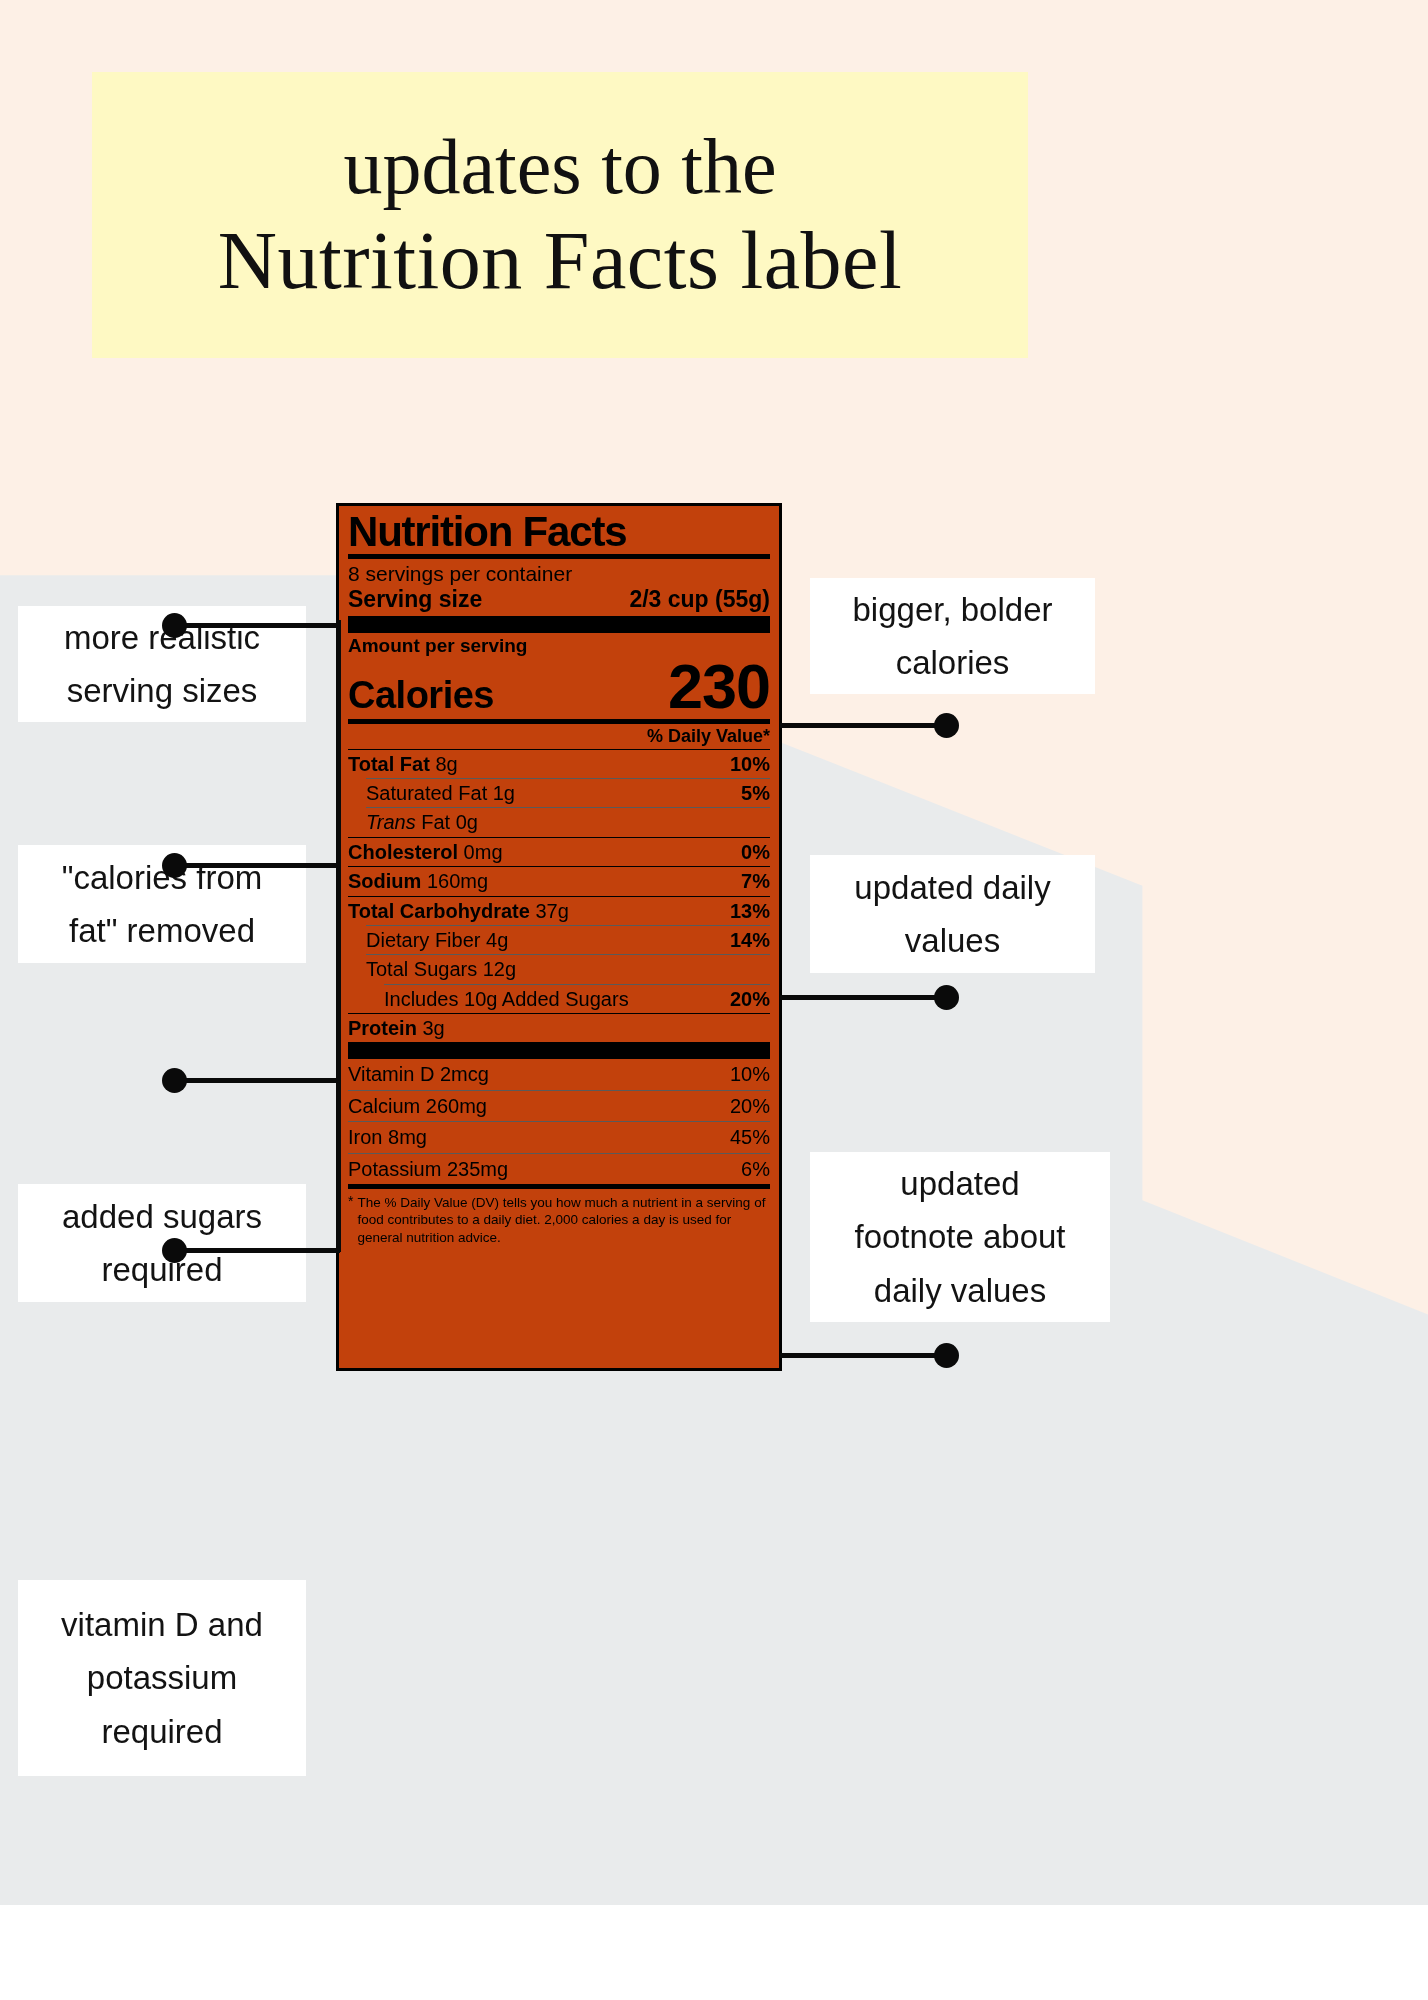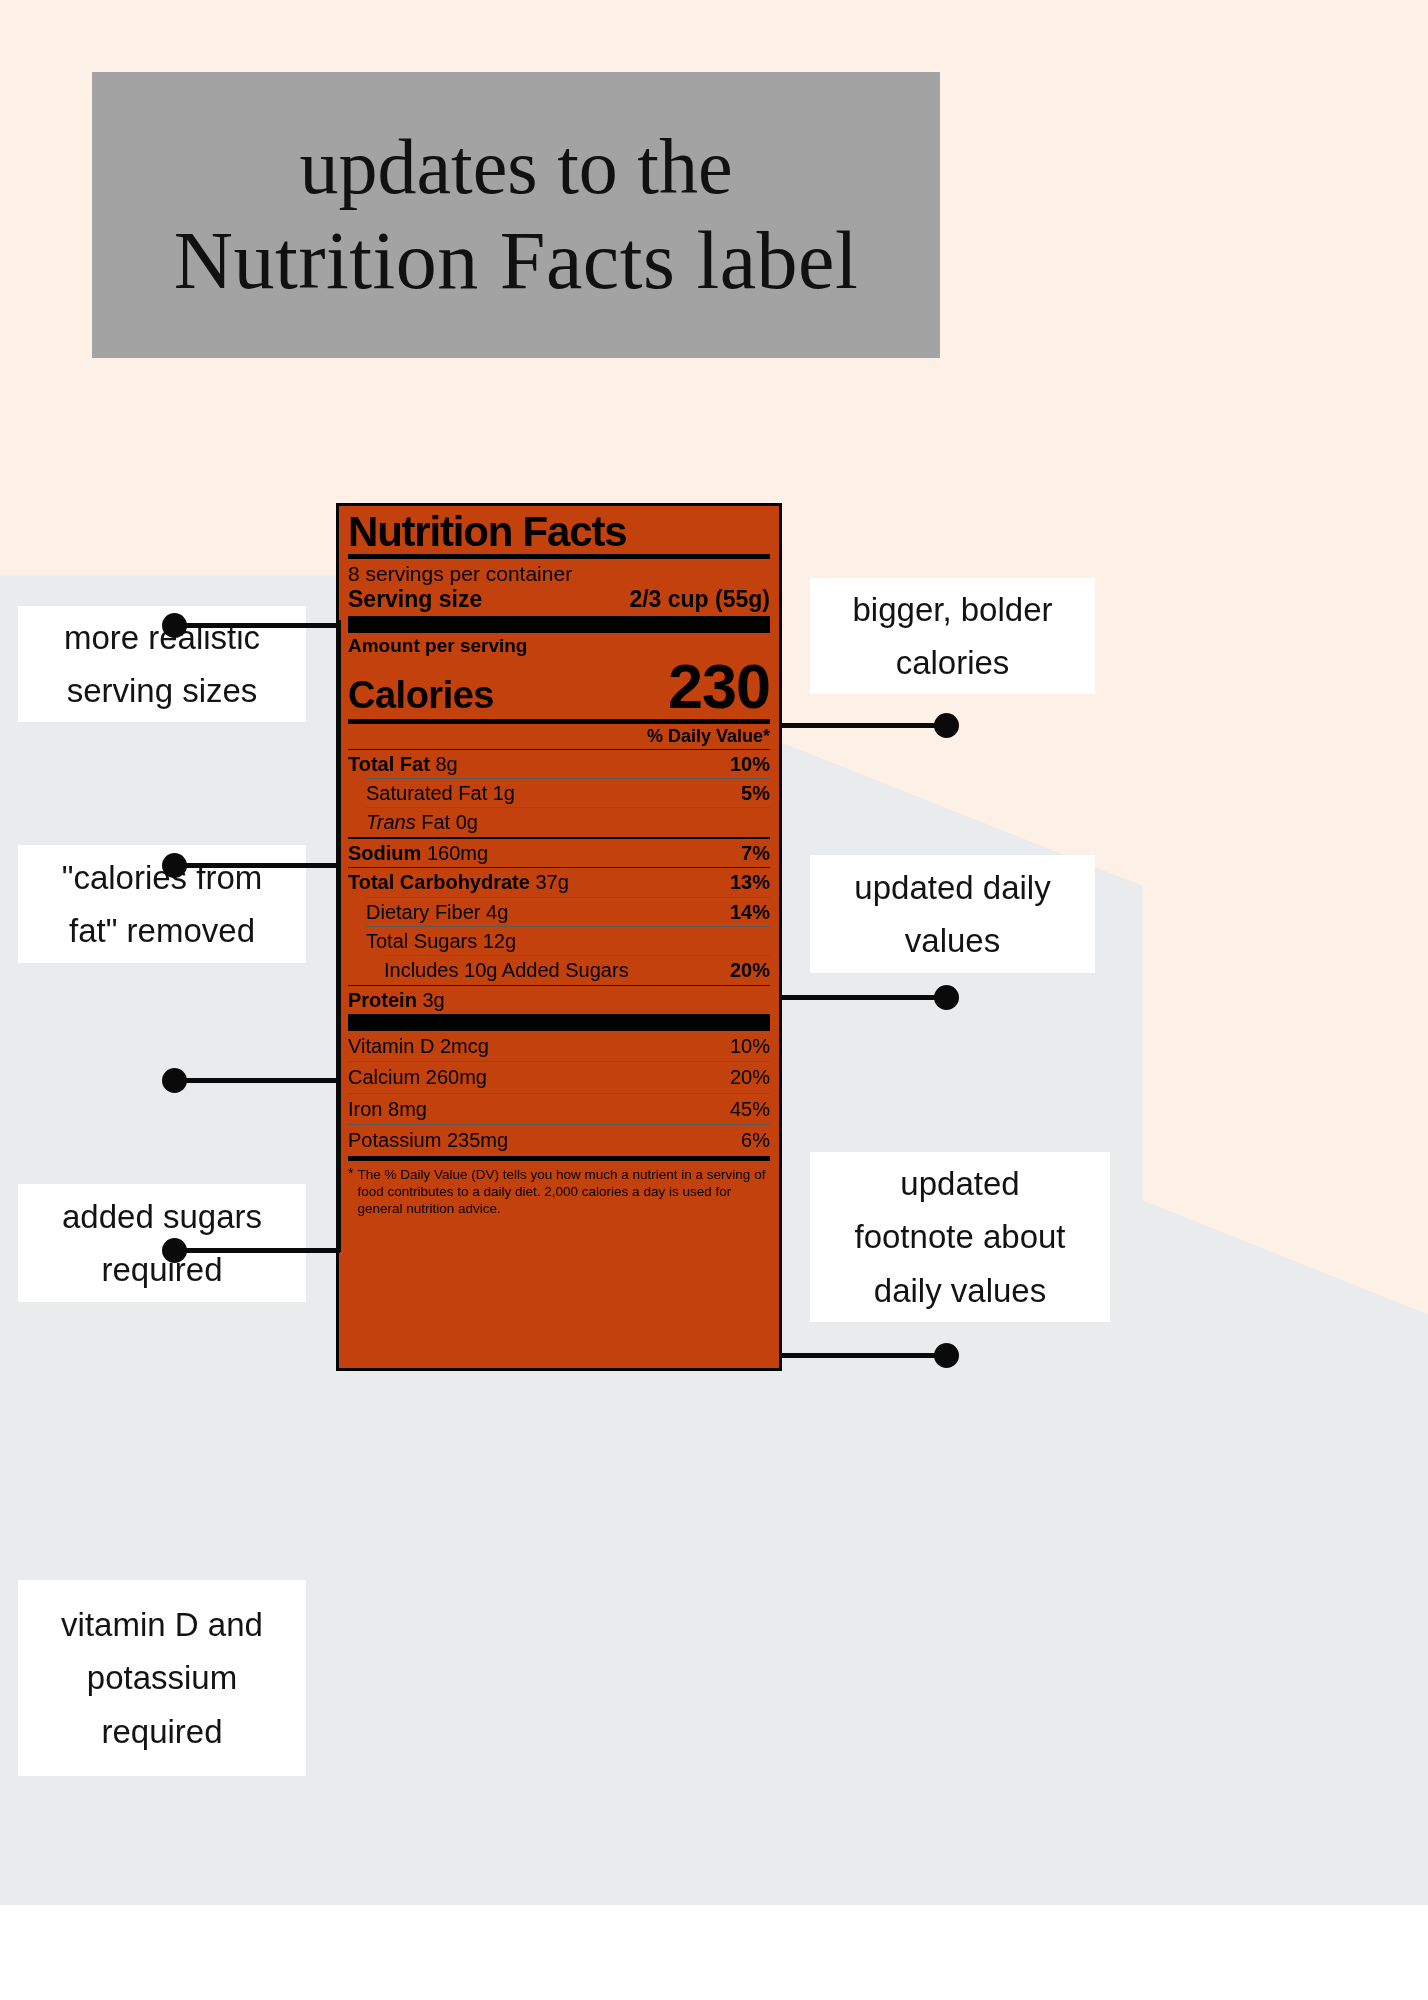--- a/index.html
+++ b/index.html
@@ -59,23 +59,23 @@
     width: 1428px;
     height: 95px;
     background: #ffffff;
   }
 
   
   #title-card {
     position: absolute;
     left: 92px;
     top: 72px;
-    width: 848px;
+    width: 936px;
     height: 286px;
-    background: #a3a3a3;
+    background: #fef9c3;
     display: flex;
     flex-direction: column;
     align-items: center;
     justify-content: center;
     gap: 14px;
   }
   .title-line {
     font-family: "Liberation Serif", serif;
     color: #111111;
     text-align: center;
@@ -299,20 +299,24 @@
       <span class="pct">5%</span>
     </div>
 
     <div class="rule-hair nf-sub-rule"></div>
     <div class="nf-row nf-indent1">
       <span class="lbl"><i>Trans</i> <span>Fat 0g</span></span>
       <span class="pct"></span>
     </div>
 
     <div class="rule-thin"></div>
+    <div class="nf-row">
+      <span class="lbl"><b>Cholesterol</b> <span>0mg</span></span>
+      <span class="pct">0%</span>
+    </div>
 
     <div class="rule-thin"></div>
     <div class="nf-row">
       <span class="lbl"><b>Sodium</b> <span>160mg</span></span>
       <span class="pct">7%</span>
     </div>
 
     <div class="rule-thin"></div>
     <div class="nf-row">
       <span class="lbl"><b>Total Carbohydrate</b> <span>37g</span></span>

